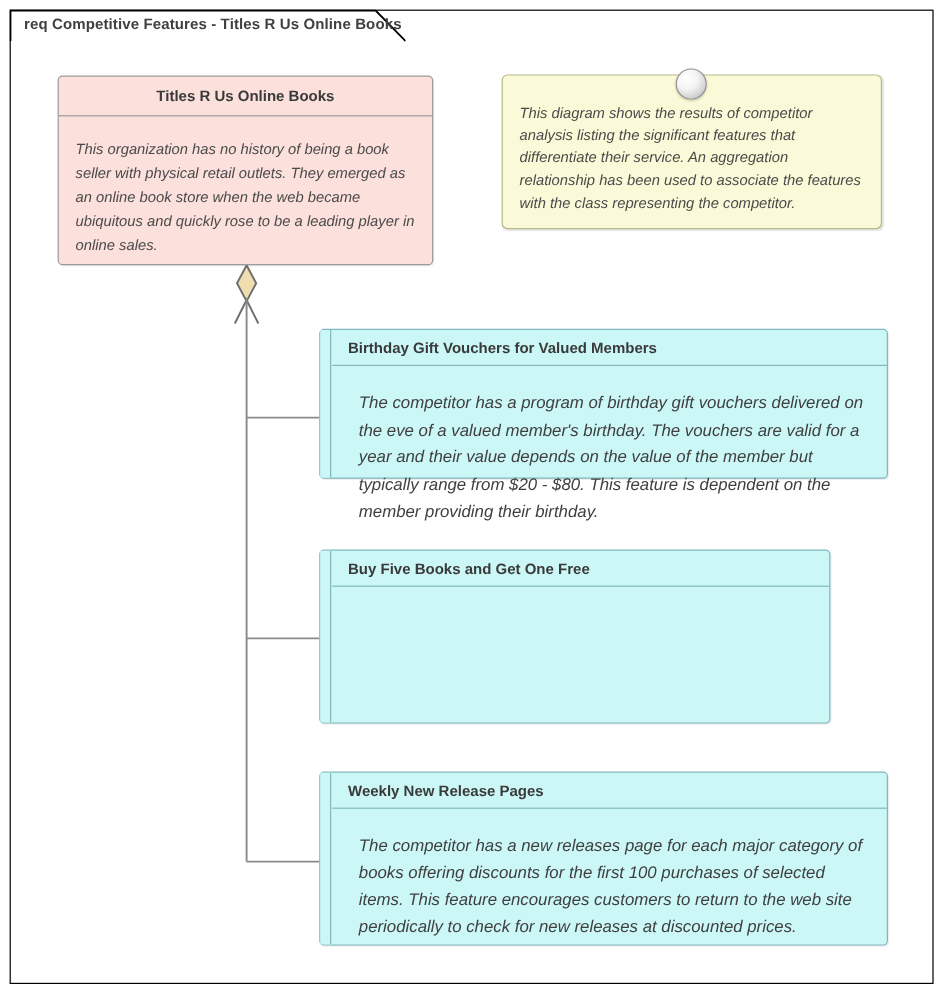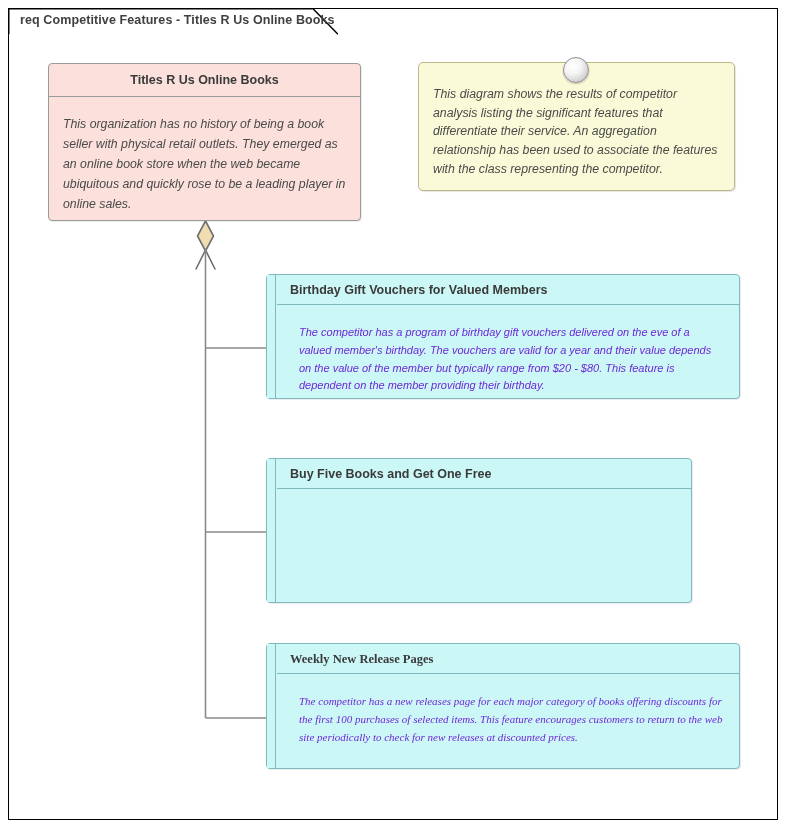--- a/index.html
+++ b/index.html
@@ -146,23 +146,23 @@
     padding-left: 13px;
     font-size: 12.5px;
     font-weight: bold;
     color: #3a3a3a;
     border-bottom: 1px solid #7fb8bd;
     box-sizing: border-box;
     white-space: nowrap;
   }
   .feature-body {
     padding: 19px 16px 10px 22px;
-    font-size: 11px;
+    font-size: 14px;
     font-style: italic;
-    color: #6d28d9;
+    color: #404040;
     line-height: 1.62;
   }
 
   
   .connector-layer {
     position: absolute;
     left: 0;
     top: 0;
     width: 787px;
     height: 830px;
@@ -220,21 +220,21 @@
     </div>
   </div>
 
   <div class="elem feature-box" style="left:266px; top:458px; width:426px; height:145px;">
     <div class="feature-stripe"></div>
     <div class="feature-inner">
       <div class="feature-title">Buy Five Books and Get One Free</div>
     </div>
   </div>
 
-  <div class="elem feature-box" style="left:266px; top:643px; width:474px; height:126px;font-family:Liberation Serif, serif;">
+  <div class="elem feature-box" style="left:266px; top:643px; width:474px; height:145px;">
     <div class="feature-stripe"></div>
     <div class="feature-inner">
       <div class="feature-title">Weekly New Release Pages</div>
       <div class="feature-body">The competitor has a new releases page for each major category of books offering discounts for the first 100 purchases of selected items. This feature encourages customers to return to the web site periodically to check for new releases at discounted prices.</div>
     </div>
   </div>
 
 </div>
 
 </body></html>

